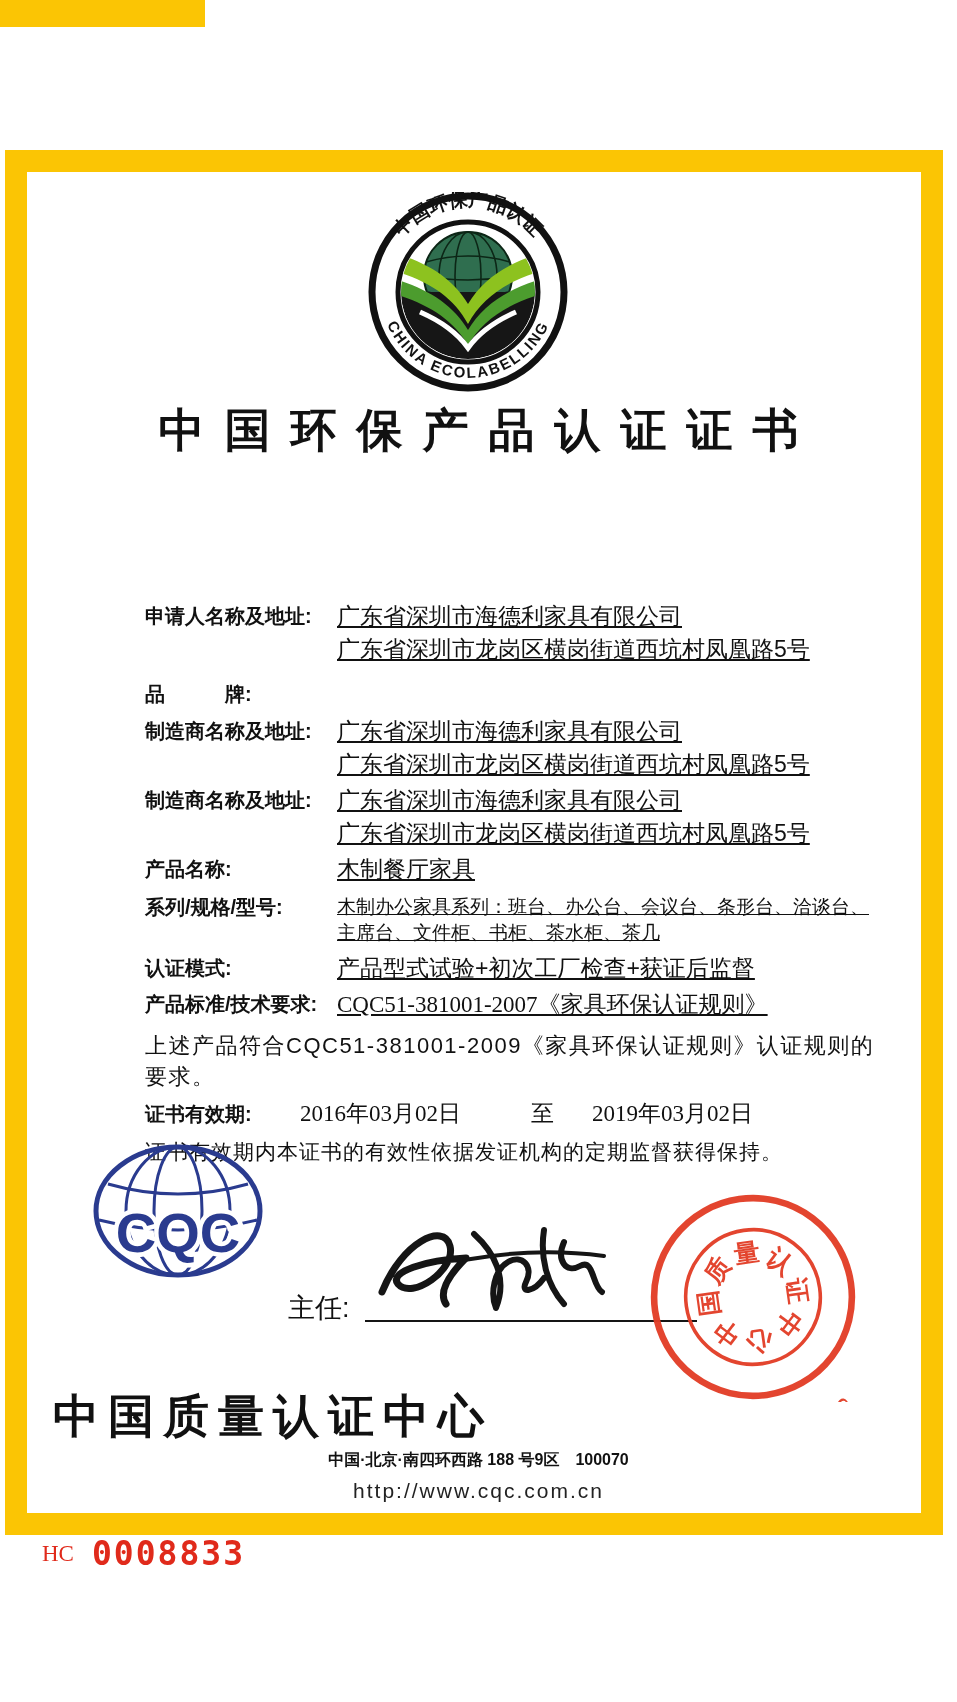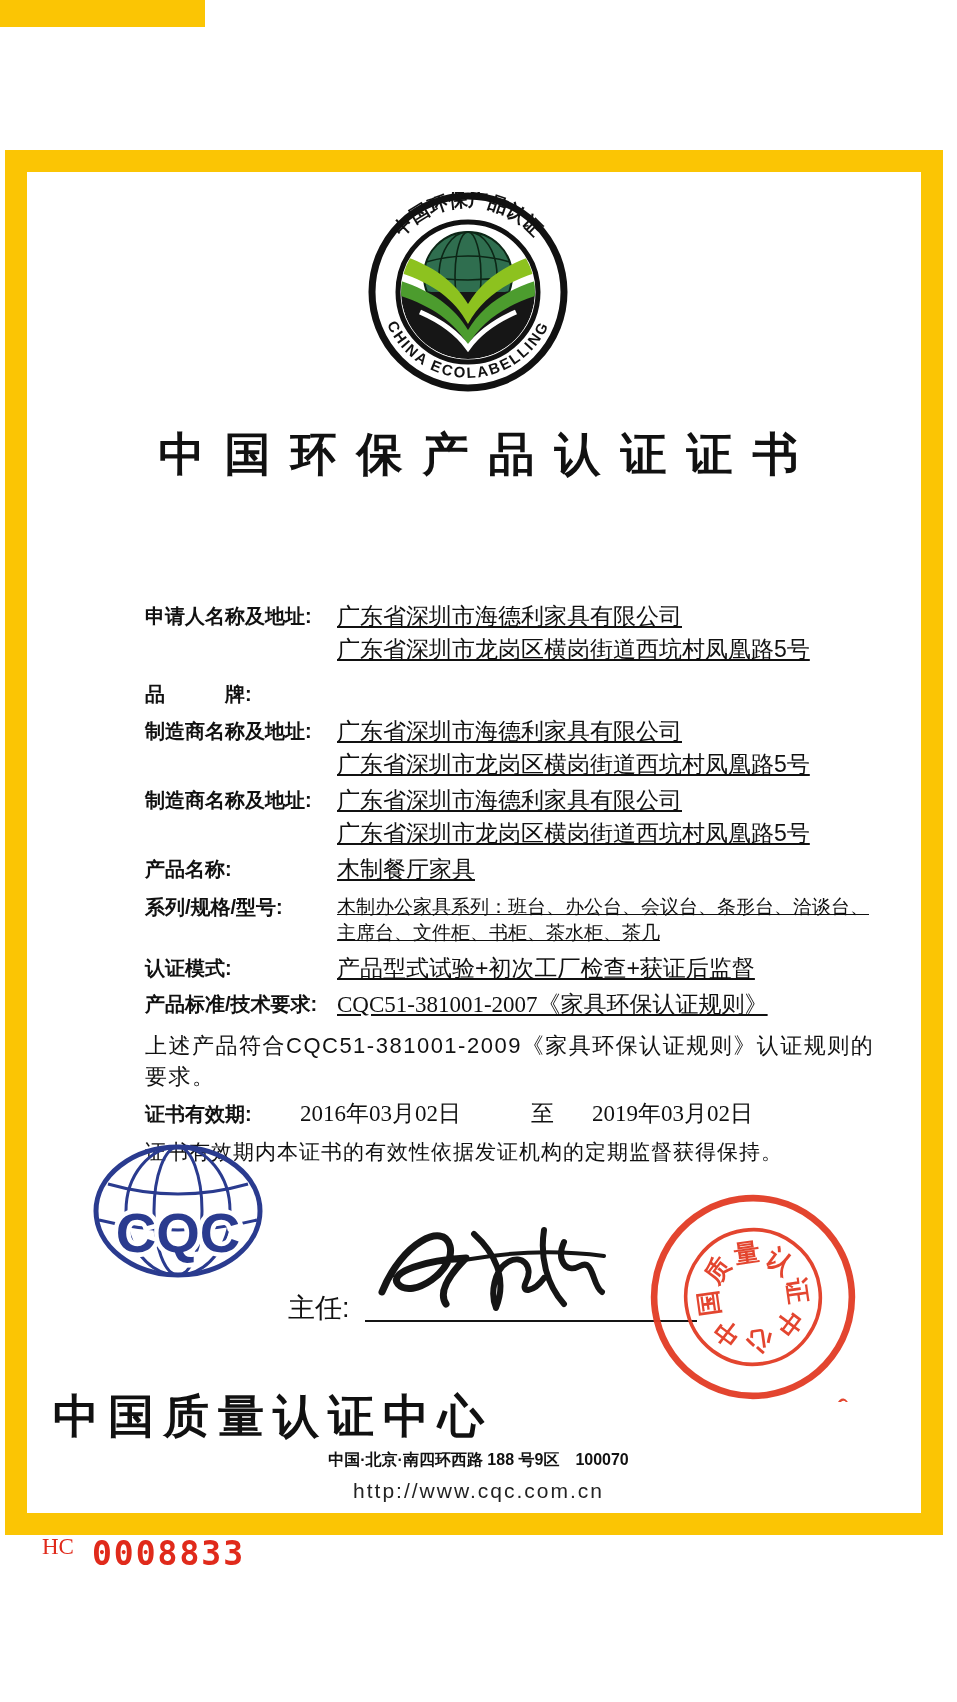--- a/index.html
+++ b/index.html
@@ -5,21 +5,21 @@
   html,body{margin:0;padding:0;background:#e9e9e9;}
   .page{position:relative;width:957px;height:1702px;background:#ffffff;overflow:hidden;
         font-family:"Liberation Sans",sans-serif;color:#111;}
   .scan-strip{position:absolute;left:0;top:0;width:205px;height:27px;background:#fbc504;}
   .frame{position:absolute;left:5px;top:150px;width:938px;height:1385px;
          border:22px solid #fbc504;box-sizing:border-box;background:#fff;}
   
   .ecolabel{position:absolute;left:368px;top:192px;width:200px;height:200px;}
   .arc-text{font-family:"Liberation Sans",sans-serif;font-weight:bold;fill:#111;}
   
-  .title{position:absolute;left:0;right:0;top:424px;text-align:center;
+  .title{position:absolute;left:0;right:0;top:400px;text-align:center;
          font-size:46px;font-weight:900;letter-spacing:20px;text-indent:20px;
          font-family:"Liberation Sans",sans-serif;}
   .certno{position:absolute;left:0;right:0;top:566px;text-align:center;font-size:24px;font-weight:bold;}
   .certno .num{font-family:"Liberation Serif",serif;font-weight:bold;margin-left:10px;}
   
   .fields{position:absolute;left:145px;top:600px;width:735px;}
   .row{display:flex;align-items:flex-start;}
   .lbl{flex:0 0 192px;font-size:20px;font-weight:bold;line-height:33px;white-space:pre;}
   .val{flex:1;font-size:23px;line-height:33px;text-decoration:underline;}
   .val .vline{min-height:33px;}
@@ -38,21 +38,21 @@
   .sig-line{position:absolute;left:365px;top:1320px;width:332px;border-top:2px solid #151515;}
   .signature{position:absolute;left:368px;top:1208px;width:240px;height:112px;}
   .seal{position:absolute;left:648px;top:1192px;width:210px;height:210px;opacity:.96;}
   .seal-en{font-family:"Liberation Sans",sans-serif;font-weight:bold;font-size:14.5px;fill:#e23e27;letter-spacing:1px;}
   .stamp-cn-char{font-size:25px;font-weight:bold;fill:#e23e27;text-anchor:middle;dominant-baseline:central;
                  font-family:"Liberation Sans",sans-serif;}
   .f-org{position:absolute;left:16px;right:0;top:1386px;text-align:left;font-size:46px;font-weight:900;
          letter-spacing:9px;text-indent:9px;padding-left:28px;}
   .f-addr{position:absolute;left:0;right:0;top:1450px;text-align:center;font-size:16px;font-weight:bold;}
   .f-url{position:absolute;left:0;right:0;top:1479px;text-align:center;font-size:21px;letter-spacing:2px;color:#222;}
-  .serial{position:absolute;left:42px;top:1534px;display:flex;align-items:flex-start;color:#e02a1b;}
+  .serial{position:absolute;left:42px;top:1534px;display:flex;align-items:center;color:#e02a1b;}
   .serial .pfx{font-family:"Liberation Serif",serif;font-size:23px;margin-right:18px;}
   .serial .digits{font-family:"DejaVu Sans Mono",monospace;font-size:33px;font-weight:bold;letter-spacing:2px;}
 </style>
 </head>
 <body>
 
 <div class="page">
 
   <div class="scan-strip"></div>
   <div class="frame"></div>

